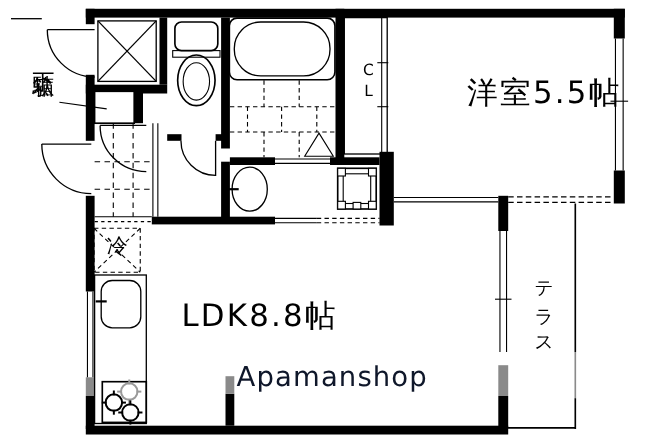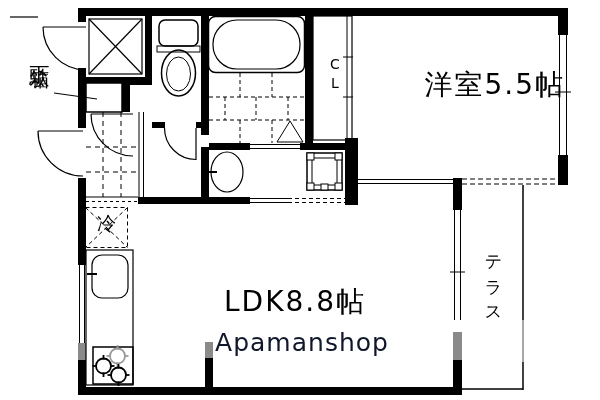--- a/index.html
+++ b/index.html
@@ -4,21 +4,21 @@
 <style>
   html,body{margin:0;padding:0;background:#fff;}
   .stage{position:relative;width:600px;height:400px;background:#fff;overflow:hidden;
          font-family:"DejaVu Sans",sans-serif;color:#000;}
   .stage svg{position:absolute;left:0;top:0;}
   .label{position:absolute;white-space:nowrap;}
   .v{writing-mode:vertical-rl;text-orientation:upright;}
   .shoe{left:27px;top:50px;font-size:20px;letter-spacing:2px;}
   .cl{left:327px;top:56px;font-size:14px;letter-spacing:3px;}
   .yoshitsu{left:340px;top:66px;width:225px;text-align:right;font-size:28px;letter-spacing:2px;}
-  .ldk{left:165px;top:283px;width:260px;text-align:center;font-size:28px;letter-spacing:2px;}
+  .ldk{left:165px;top:268px;width:260px;text-align:left;font-size:28px;letter-spacing:2px;}
   .rei{left:97px;top:211px;font-size:19px;}
   .terrace{left:483px;top:244px;font-size:17px;letter-spacing:6px;}
   .mark{left:192px;top:328px;width:220px;text-align:center;font-size:25px;
         font-weight:500;color:#0f172a;letter-spacing:1px;}
 </style>
 </head>
 <body>
 
 <div class="stage">
 

